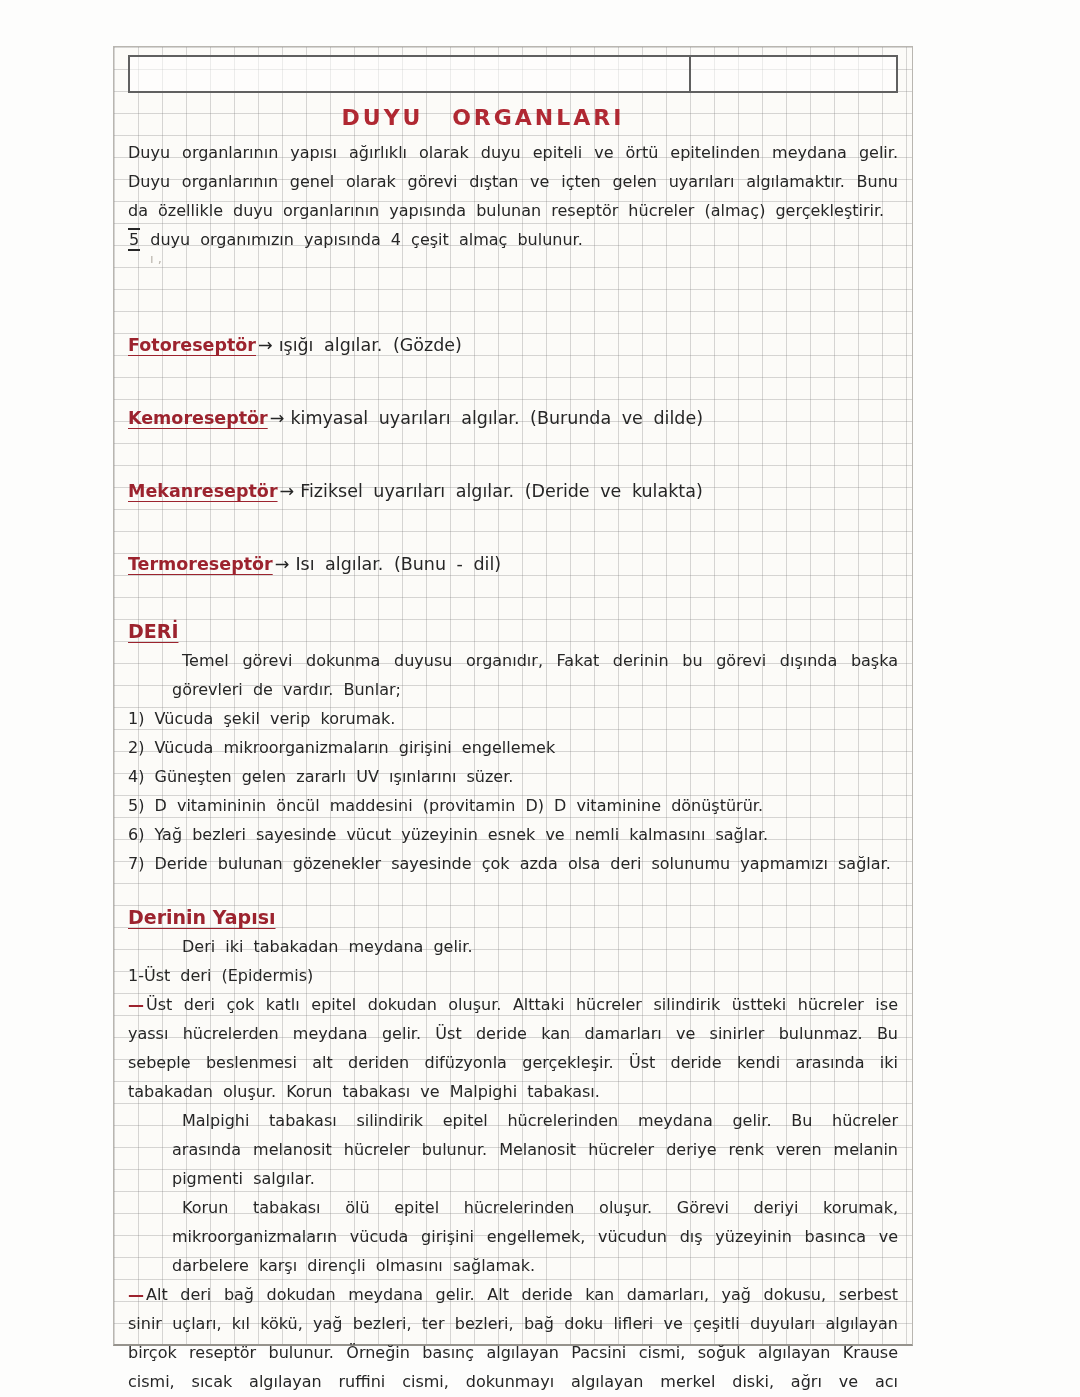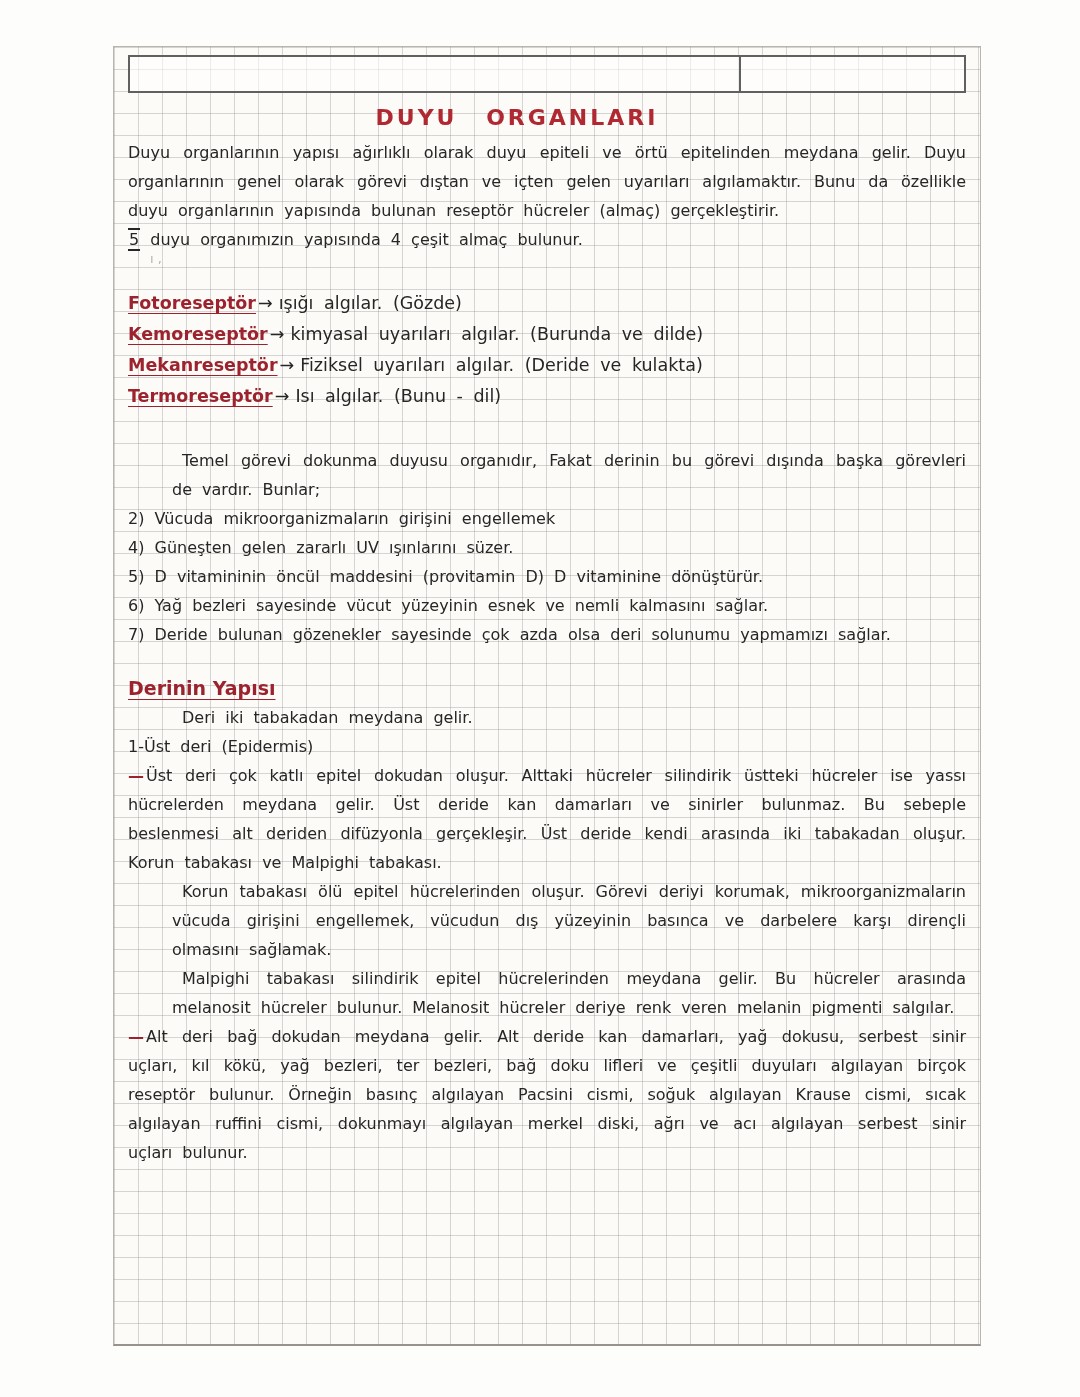--- a/index.html
+++ b/index.html
@@ -2,21 +2,21 @@
 <html lang="tr"><head>
 <meta charset="utf-8">
 <style>
   html,body{margin:0;padding:0;background:#fdfdfc;}
   body{
     width:1080px;height:1397px;position:relative;overflow:hidden;
     font-family:"DejaVu Sans",sans-serif;color:#262626;
   }
   
   .sheet{
-    position:absolute;left:113px;top:46px;width:868px;height:1300px;
+    position:absolute;left:113px;top:46px;width:800px;height:1300px;
     background-color:#fcfbf8;
     background-image:
       linear-gradient(to right, rgba(125,125,125,.30) 1px, transparent 1px),
       linear-gradient(to bottom, rgba(125,125,125,.30) 1px, transparent 1px);
     background-size:24px 22px;
     border:1px solid #b9b6b0;
     border-bottom:2px solid #96938d;
     box-sizing:border-box;
     padding:8px 14px 0 14px;
   }
@@ -32,21 +32,21 @@
     text-align:center;font-size:22px;font-weight:bold;letter-spacing:3px;
     color:#b02832;margin:4px 60px 8px 0;word-spacing:18px;
   }
   p,.line{font-size:16px;line-height:29px;word-spacing:5px;margin:0;}
   .just{text-align:justify;}
   .indent{text-indent:10px;margin-left:44px;}
   .red{color:#9c232e;}
   .u{text-decoration:underline;text-underline-offset:4px;}
   .five{border-top:2px solid #262626;border-bottom:2px solid #262626;padding:0 1px;}
   .stray{color:#b9b4ac;font-size:13px;line-height:10px;height:12px;padding-left:22px;}
-  .rec-line{font-size:17.5px;line-height:31px;word-spacing:5px;}
+  .rec-line{font-size:17.5px;line-height:31px;word-spacing:5px;margin-top:42px;}
   .rec-line .term{font-weight:bold;}
   .arrow{padding:0 6px 0 2px;color:#262626;}
   .sec-head{font-size:19px;font-weight:bold;line-height:30px;margin-top:2px;}
   .gap-m{height:22px;}
   .gap-l{height:34px;}
   .dash{font-weight:bold;padding-right:2px;}
 </style>
 </head>
 <body>
 
@@ -73,31 +73,33 @@
   </div>
   <div class="rec-line">
     <span class="red u term">Mekanreseptör</span><span class="arrow">→</span><span>Fiziksel uyarıları algılar. (Deride ve kulakta)</span>
   </div>
   <div class="rec-line">
     <span class="red u term">Termoreseptör</span><span class="arrow">→</span><span>Isı algılar. (Bunu - dil)</span>
   </div>
 
   <div class="gap-l"></div>
 
+  <div class="sec-head red u">DERİ</div>
   <p class="just indent">Temel görevi dokunma duyusu organıdır, Fakat derinin bu görevi dışında başka görevleri de vardır. Bunlar;</p>
+  <div class="line">1) Vücuda şekil verip korumak.</div>
   <div class="line">2) Vücuda mikroorganizmaların girişini engellemek</div>
   <div class="line">4) Güneşten gelen zararlı UV ışınlarını süzer.</div>
   <div class="line just">5) D vitamininin öncül maddesini (provitamin D) D vitaminine dönüştürür.</div>
   <div class="line just">6) Yağ bezleri sayesinde vücut yüzeyinin esnek ve nemli kalmasını sağlar.</div>
   <div class="line just">7) Deride bulunan gözenekler sayesinde çok azda olsa deri solunumu yapmamızı sağlar.</div>
 
   <div class="gap-m"></div>
 
   <div class="sec-head red u">Derinin Yapısı</div>
   <p class="indent">Deri iki tabakadan meydana gelir.</p>
   <div class="line">1-Üst deri (Epidermis)</div>
 
   <p class="just"><span class="dash red">—</span><span>Üst deri çok katlı epitel dokudan oluşur. Alttaki hücreler silindirik üstteki hücreler ise yassı hücrelerden meydana gelir. Üst deride kan damarları ve sinirler bulunmaz. Bu sebeple beslenmesi alt deriden difüzyonla gerçekleşir. Üst deride kendi arasında iki tabakadan oluşur. Korun tabakası ve Malpighi tabakası.</span></p>
+  <p class="just indent"><span>Malpighi tabakası silindirik epitel hücrelerinden meydana gelir. Bu hücreler arasında melanosit hücreler bulunur. Melanosit hücreler deriye renk veren melanin pigmenti salgılar.</span></p>
   <p class="just indent"><span>Korun tabakası ölü epitel hücrelerinden oluşur. Görevi deriyi korumak, mikroorganizmaların vücuda girişini engellemek, vücudun dış yüzeyinin basınca ve darbelere karşı dirençli olmasını sağlamak.</span></p>
-  <p class="just indent"><span>Malpighi tabakası silindirik epitel hücrelerinden meydana gelir. Bu hücreler arasında melanosit hücreler bulunur. Melanosit hücreler deriye renk veren melanin pigmenti salgılar.</span></p>
   <p class="just"><span class="dash red">—</span><span>Alt deri bağ dokudan meydana gelir. Alt deride kan damarları, yağ dokusu, serbest sinir uçları, kıl kökü, yağ bezleri, ter bezleri, bağ doku lifleri ve çeşitli duyuları algılayan birçok reseptör bulunur. Örneğin basınç algılayan Pacsini cismi, soğuk algılayan Krause cismi, sıcak algılayan ruffini cismi, dokunmayı algılayan merkel diski, ağrı ve acı algılayan serbest sinir uçları bulunur.</span></p>
 
 </div>
 
 </body></html>

